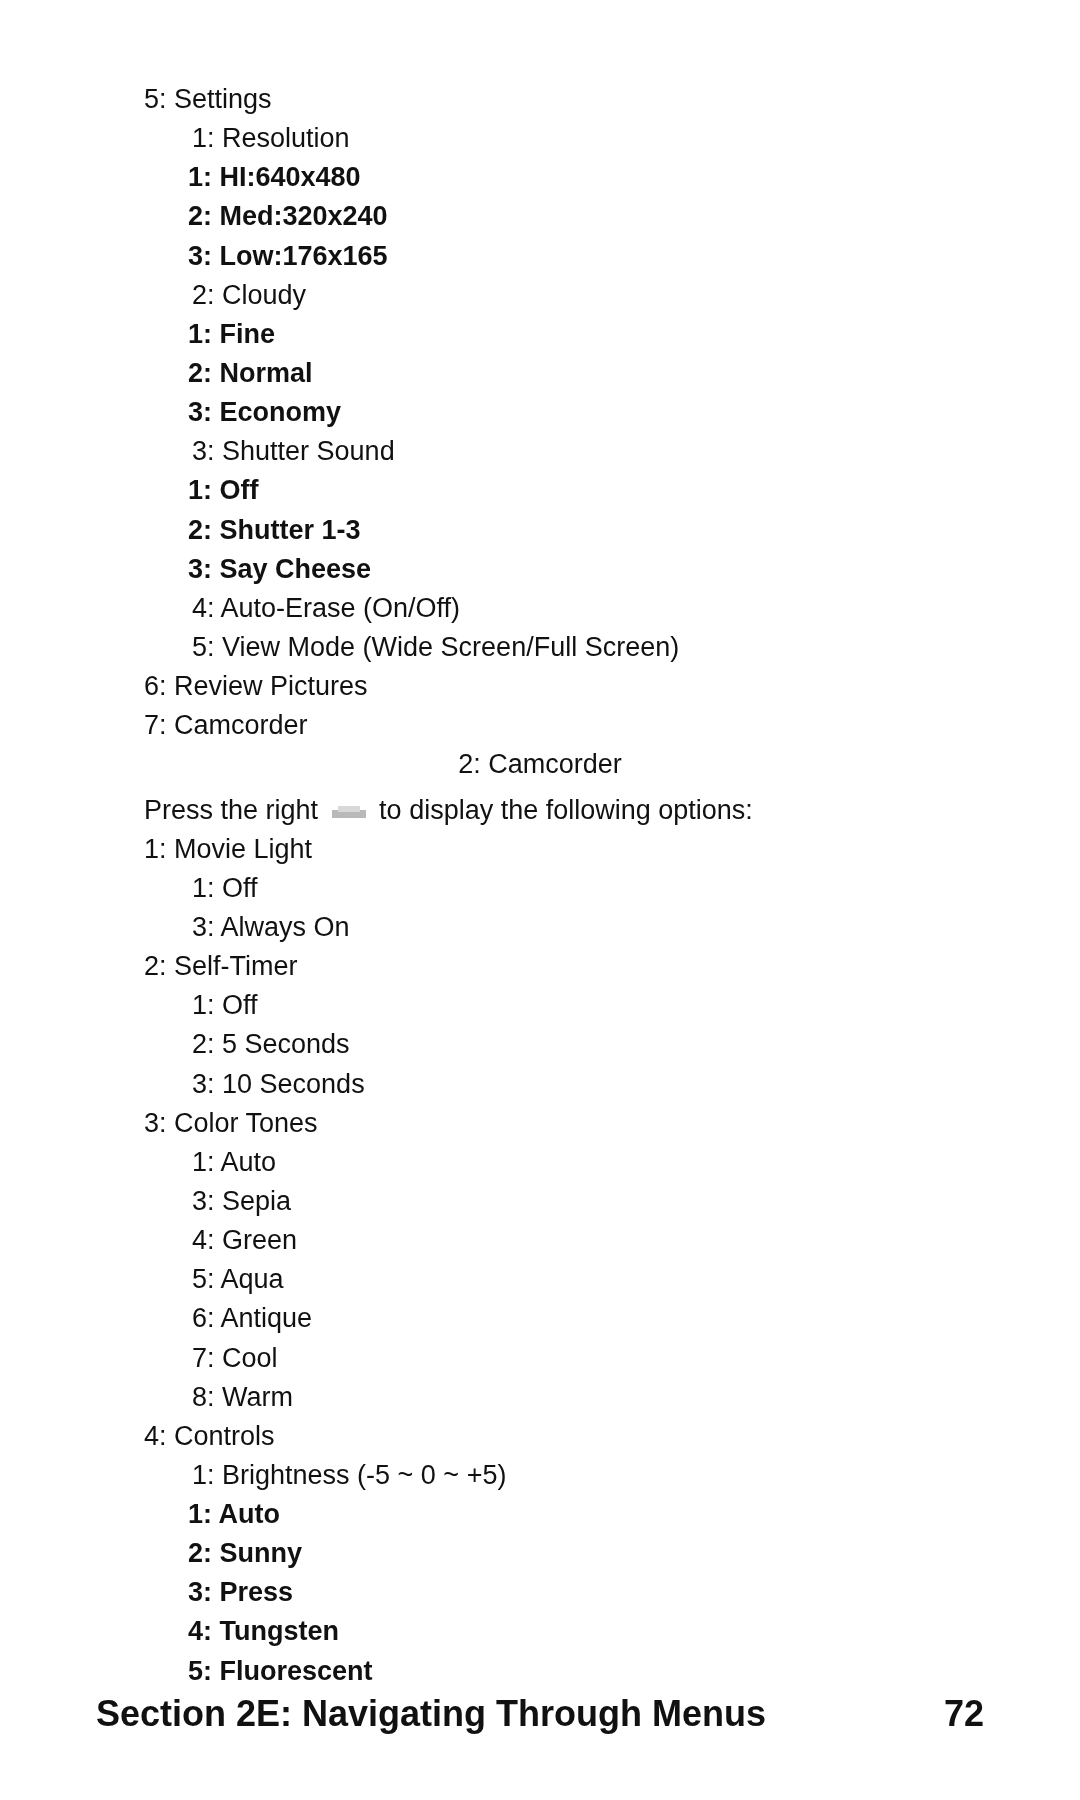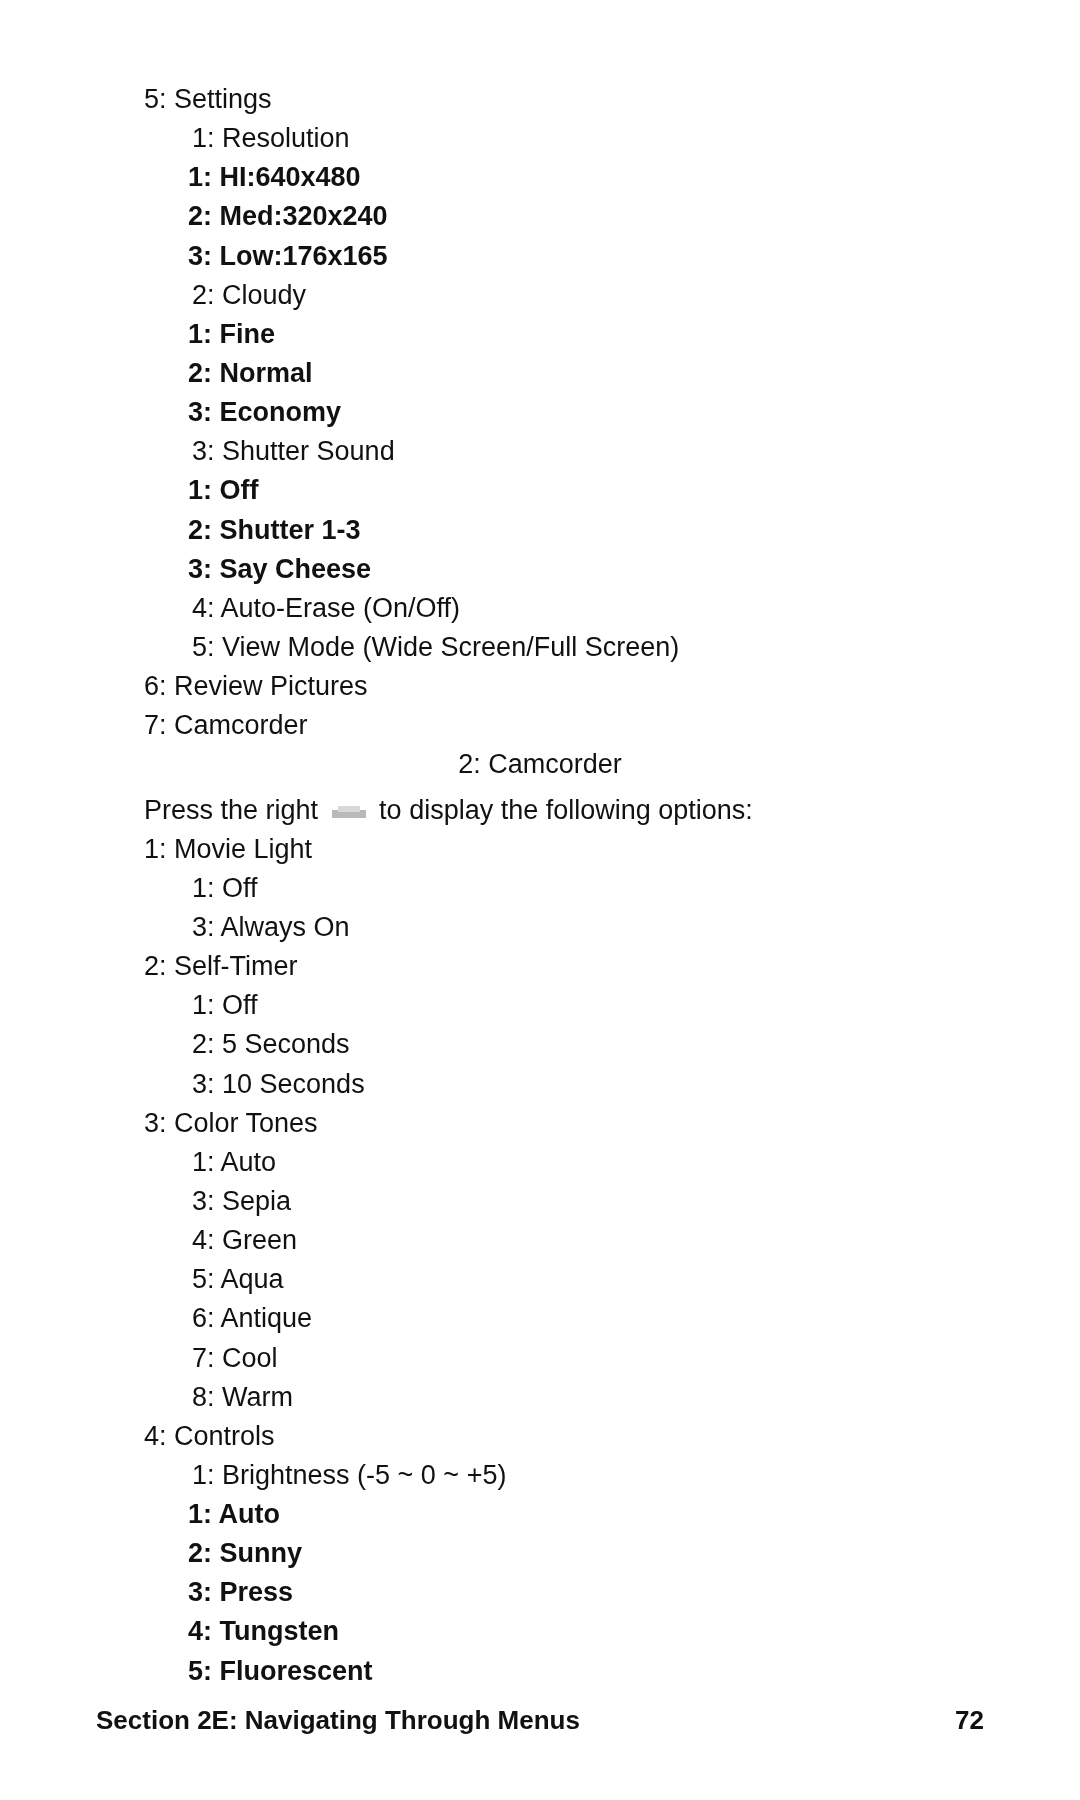--- a/index.html
+++ b/index.html
@@ -35,21 +35,21 @@
     vertical-align: middle;
     margin: 0 6px;
   }
   .key-icon svg { display: block; }
   .footer {
     position: absolute;
     left: 96px;
     right: 96px;
     bottom: 60px;
     font-weight: 700;
-    font-size: 26px;
+    font-size: 36px;
     display: flex;
     justify-content: space-between;
   }
 </style>
 </head>
 <body>
 
 <div class="page">
 
   <div class="item ind2">5: Settings</div>

